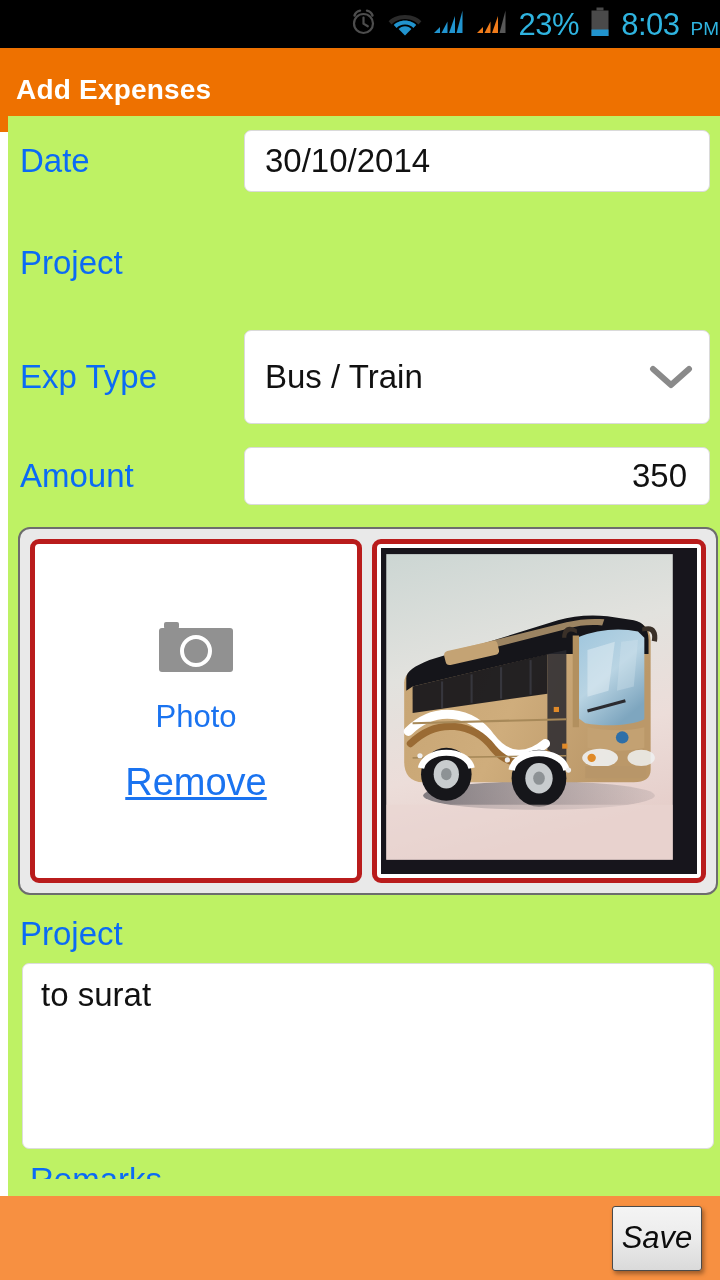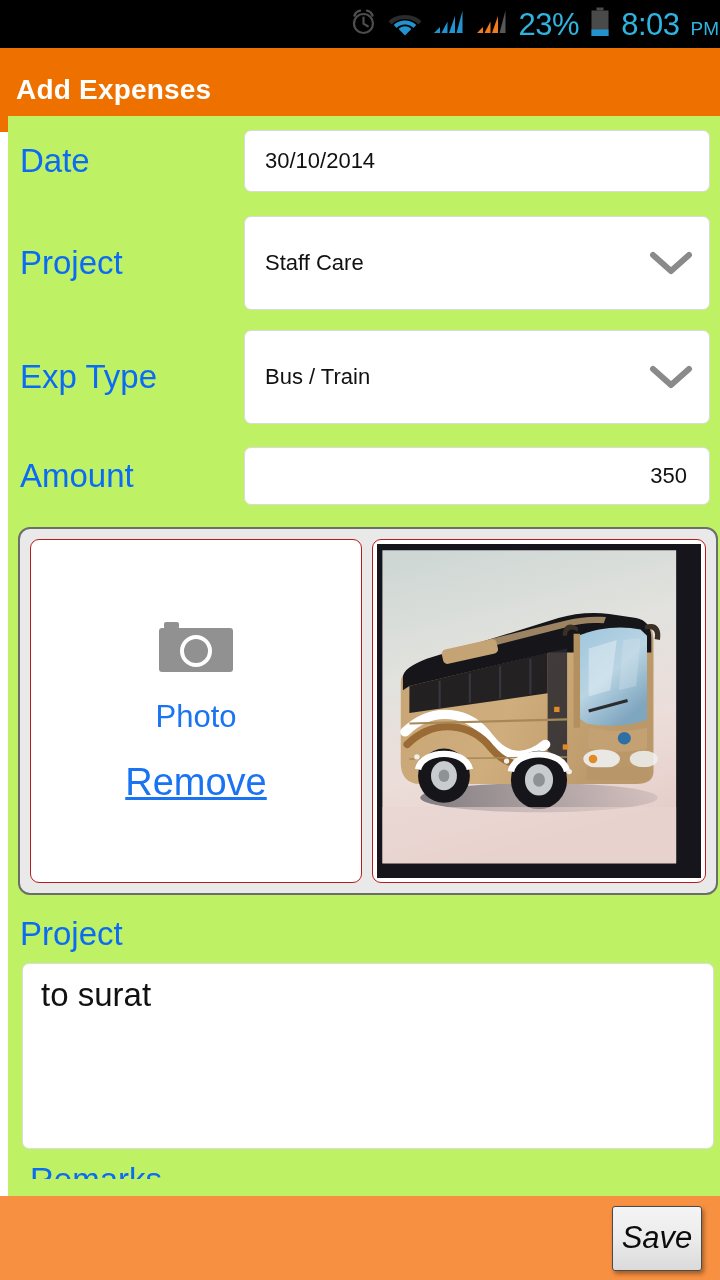--- a/index.html
+++ b/index.html
@@ -97,21 +97,21 @@
     margin-right: 18px;
     border: 1px solid #dadada;
     border-radius: 7px;
     background: #ffffff;
     box-sizing: border-box;
     display: flex;
     align-items: center;
     position: relative;
   }
   .field-box .fval {
-    font-size: 22px;
+    font-size: 33px;
     color: #111111;
     padding-left: 20px;
     flex: 1 1 auto;
     white-space: nowrap;
     overflow: hidden;
   }
   .field-box .fval.right {
     text-align: right;
     padding-right: 22px;
     padding-left: 10px;
@@ -139,21 +139,21 @@
     border: 2px solid #6d6d6d;
     border-radius: 12px;
     background: #e9e9e9;
     display: flex;
     align-items: center;
     padding: 10px;
     gap: 10px;
   }
   .photo-card {
     background: #ffffff;
-    border: 1px solid #b91c1c;
+    border: 5px solid #b91c1c;
     border-radius: 9px;
     box-sizing: border-box;
     height: 344px;
   }
   .photo-card.left {
     flex: 0 0 332px;
     width: 332px;
     display: flex;
     flex-direction: column;
     align-items: center;
@@ -310,28 +310,20 @@
 
   <div class="form-row row-date" style="height:90px;">
     <span class="field-label">Date</span>
     <div class="field-box">
       <span class="fval">30/10/2014</span>
     </div>
   </div>
 
   <div class="form-row row-select" style="height:114px;">
     <span class="field-label">Project</span>
-    <div class="field-box">
-      <span class="fval">Staff Care</span>
-      <span class="chevron">
-        <svg width="44" height="26" viewBox="0 0 44 26">
-          <path d="M4 5 L22 21 L40 5" fill="none" stroke="#8a8a8a" stroke-width="6" stroke-linecap="round" stroke-linejoin="round"></path>
-        </svg>
-      </span>
-    </div>
   </div>
 
   <div class="form-row row-select" style="height:114px;">
     <span class="field-label">Exp Type</span>
     <div class="field-box">
       <span class="fval">Bus / Train</span>
       <span class="chevron">
         <svg width="44" height="26" viewBox="0 0 44 26">
           <path d="M4 5 L22 21 L40 5" fill="none" stroke="#8a8a8a" stroke-width="6" stroke-linecap="round" stroke-linejoin="round"></path>
         </svg>

